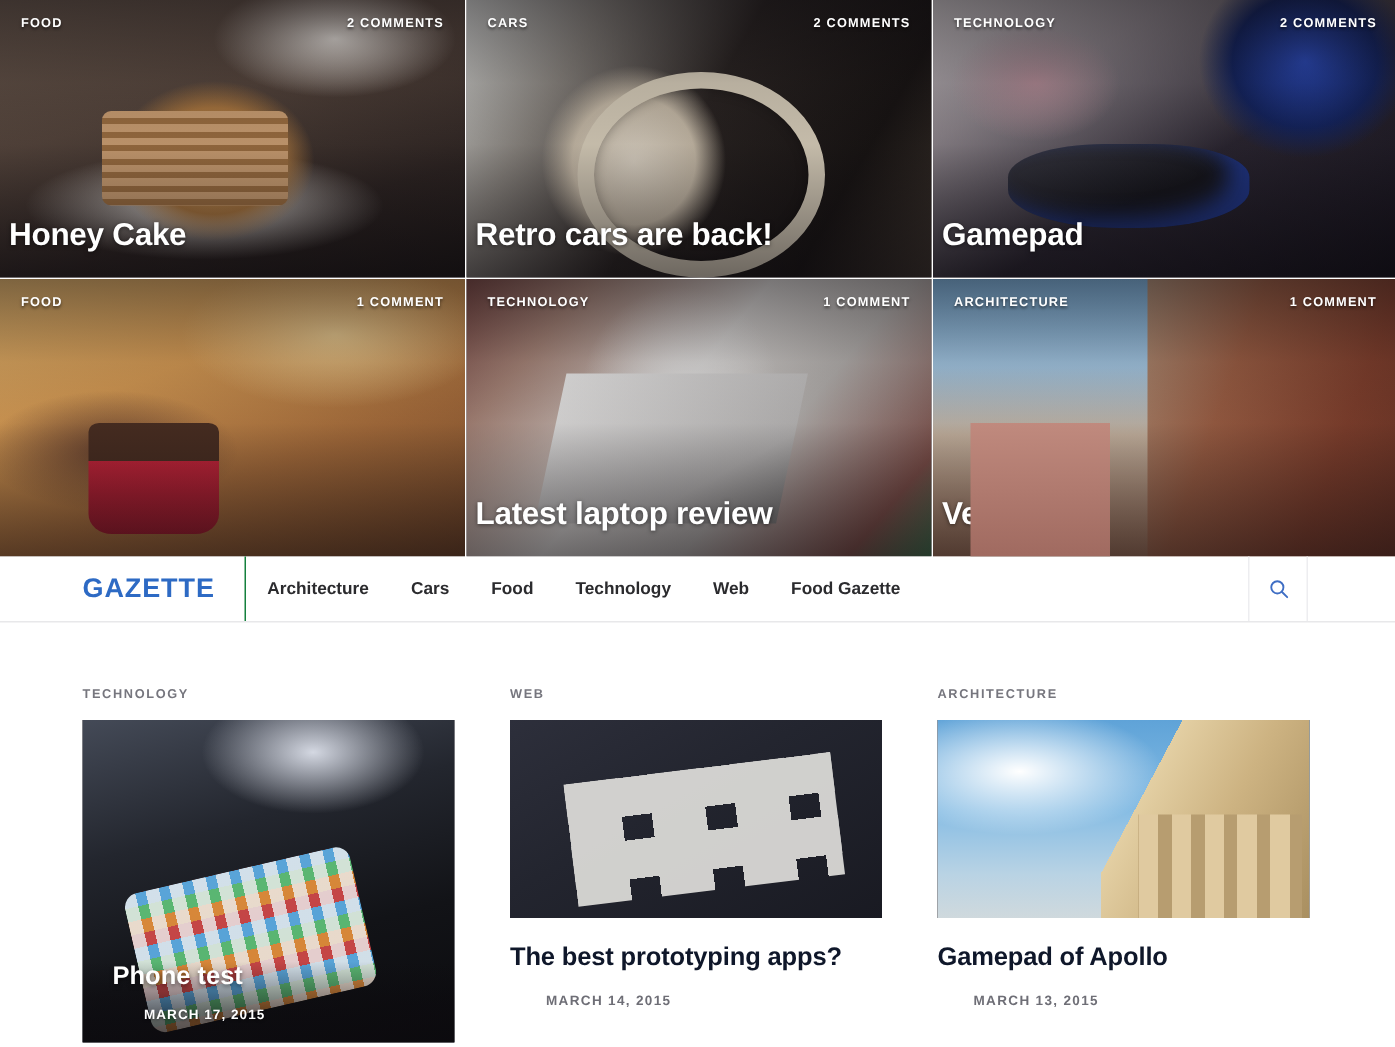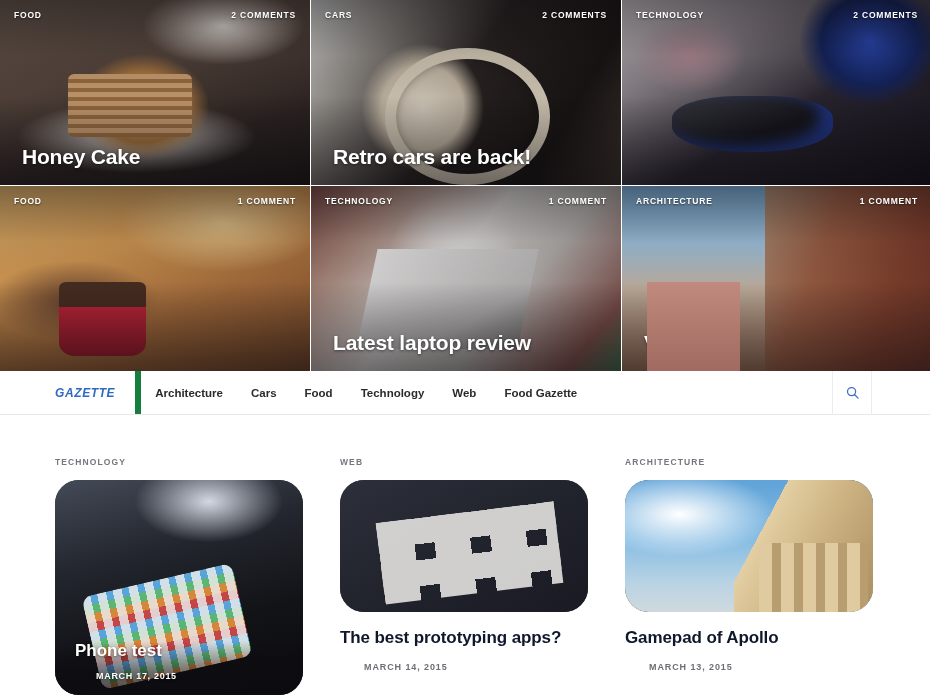--- a/index.html
+++ b/index.html
@@ -64,21 +64,21 @@
     color: #ffffff;
     font-size: 8.5px;
     font-weight: bold;
     letter-spacing: 0.8px;
     text-shadow: 0 1px 2px rgba(0,0,0,0.55);
     white-space: nowrap;
   }
 
   .tile-title {
     position: absolute;
-    left: 22px;
+    left: 6px;
     bottom: 17px;
     right: 14px;
     color: #ffffff;
     font-size: 21px;
     font-weight: bold;
     letter-spacing: -0.2px;
     line-height: 1.1;
     text-shadow: 0 1px 3px rgba(0,0,0,0.5);
   }
 
@@ -91,26 +91,25 @@
     display: flex;
     align-items: stretch;
     position: relative;
   }
 
   .nav-brand {
     display: flex;
     align-items: center;
     padding: 0 20px 0 55px;
     color: #2d6ac4;
-    font-size: 12px;
+    font-size: 18px;
     font-weight: bold;
     letter-spacing: 0.6px;
-    border-right: 6px solid #15803d;
-    cursor: pointer;
-    font-style: italic;
+    border-right: 1px solid #15803d;
+    cursor: pointer;
   }
 
   .nav-links {
     display: flex;
     align-items: stretch;
     flex: 1;
   }
 
   .nav-link {
     display: flex;
@@ -168,21 +167,20 @@
     cursor: pointer;
   }
 
   .card-thumb {
     position: relative;
     width: 248px;
     height: 132px;
     overflow: hidden;
     cursor: pointer;
     background: #24242c;
-    border-radius: 24px;
   }
   .card-thumb.tall { height: 215px; }
 
   .card-photo { position: absolute; inset: 0; width: 100%; height: 100%; }
 
   .card-overlay-text {
     position: absolute;
     left: 0; right: 0; bottom: 0;
     padding: 0 20px 14px 20px;
     background: linear-gradient(to bottom, rgba(12,10,14,0) 0%, rgba(12,10,14,0.55) 60%, rgba(12,10,14,0.72) 100%);
@@ -380,20 +378,21 @@
     <span class="tile-title">Retro cars are back!</span>
   </a>
 
   <a class="tile">
     <span class="tile-photo ph ph-pad"></span>
     <span class="tile-shade"></span>
     <span class="tile-meta">
       <span class="tile-cat">TECHNOLOGY</span>
       <span class="tile-comments">2 COMMENTS</span>
     </span>
+    <span class="tile-title">Gamepad</span>
   </a>
 
   <a class="tile">
     <span class="tile-photo ph ph-muffin"></span>
     <span class="tile-shade"></span>
     <span class="tile-meta">
       <span class="tile-cat">FOOD</span>
       <span class="tile-comments">1 COMMENT</span>
     </span>
   </a>

